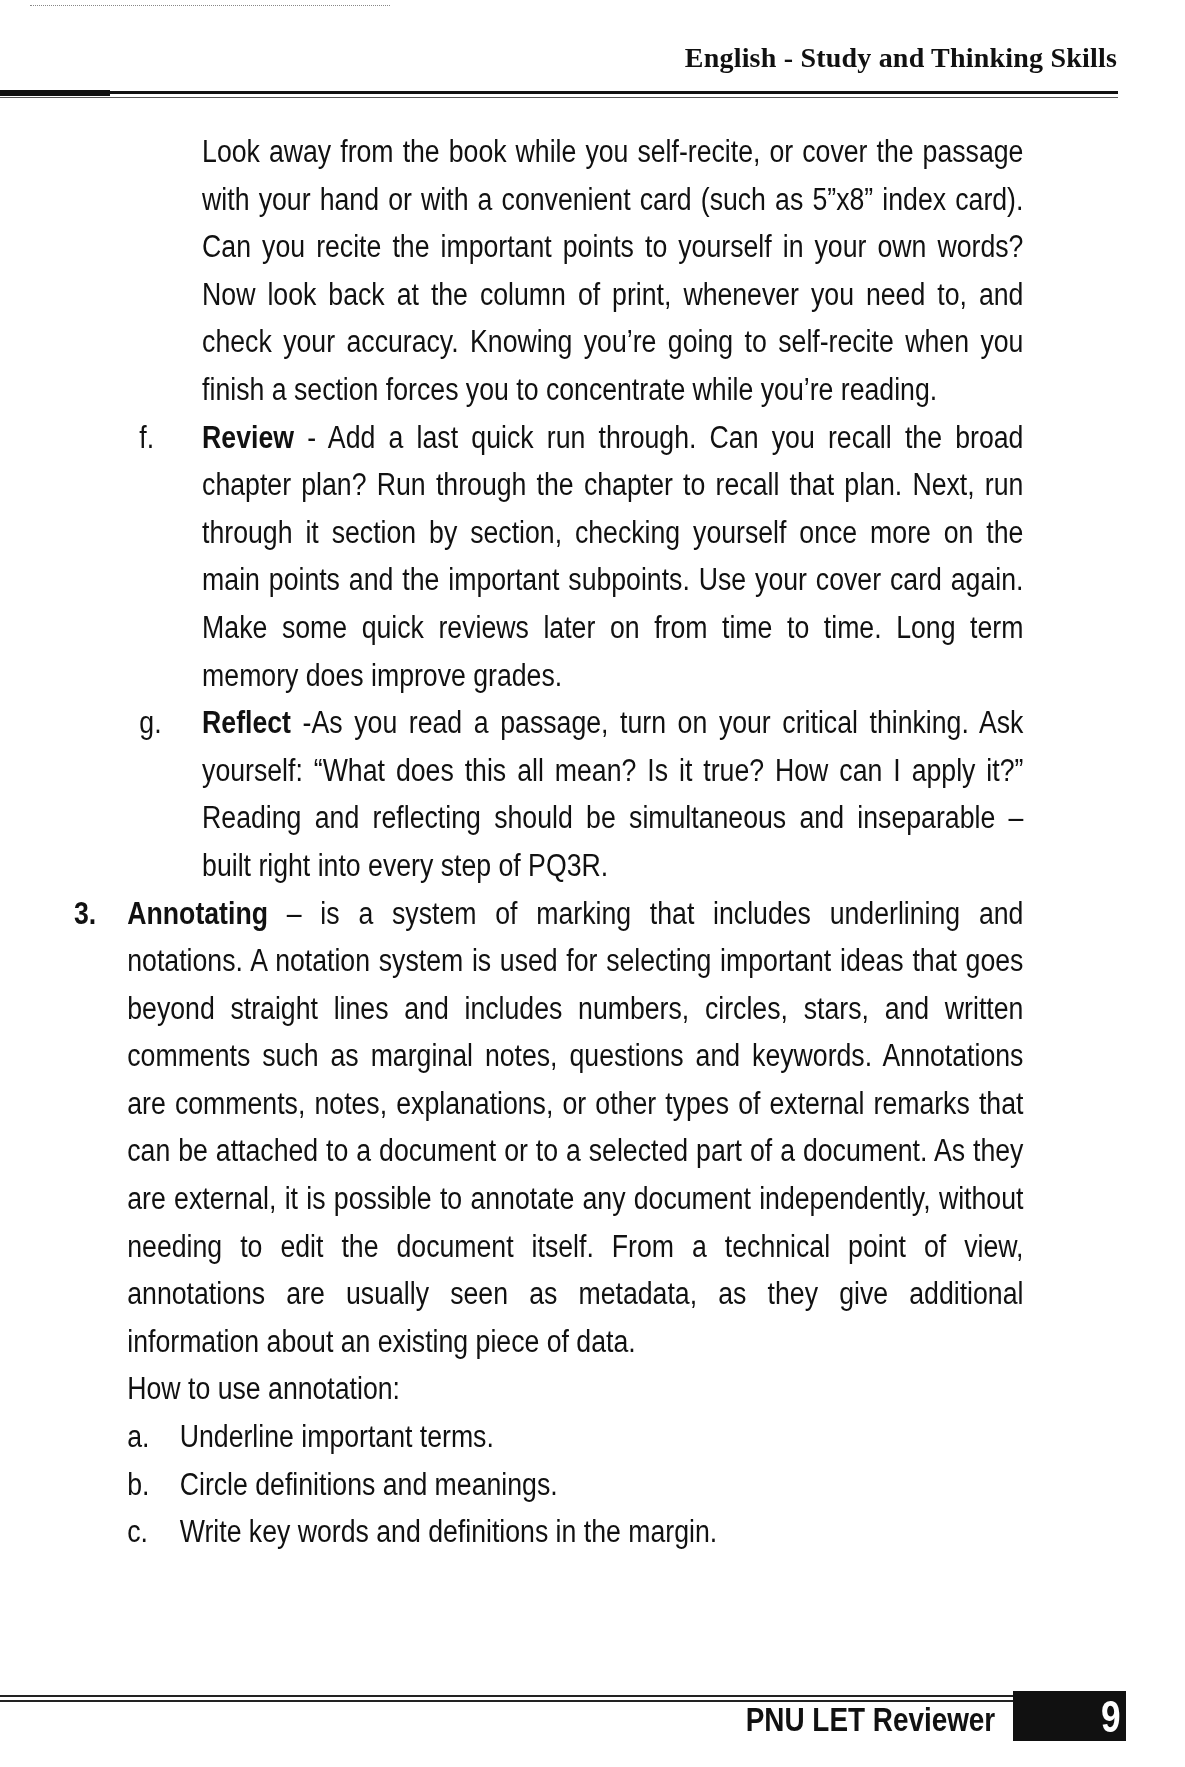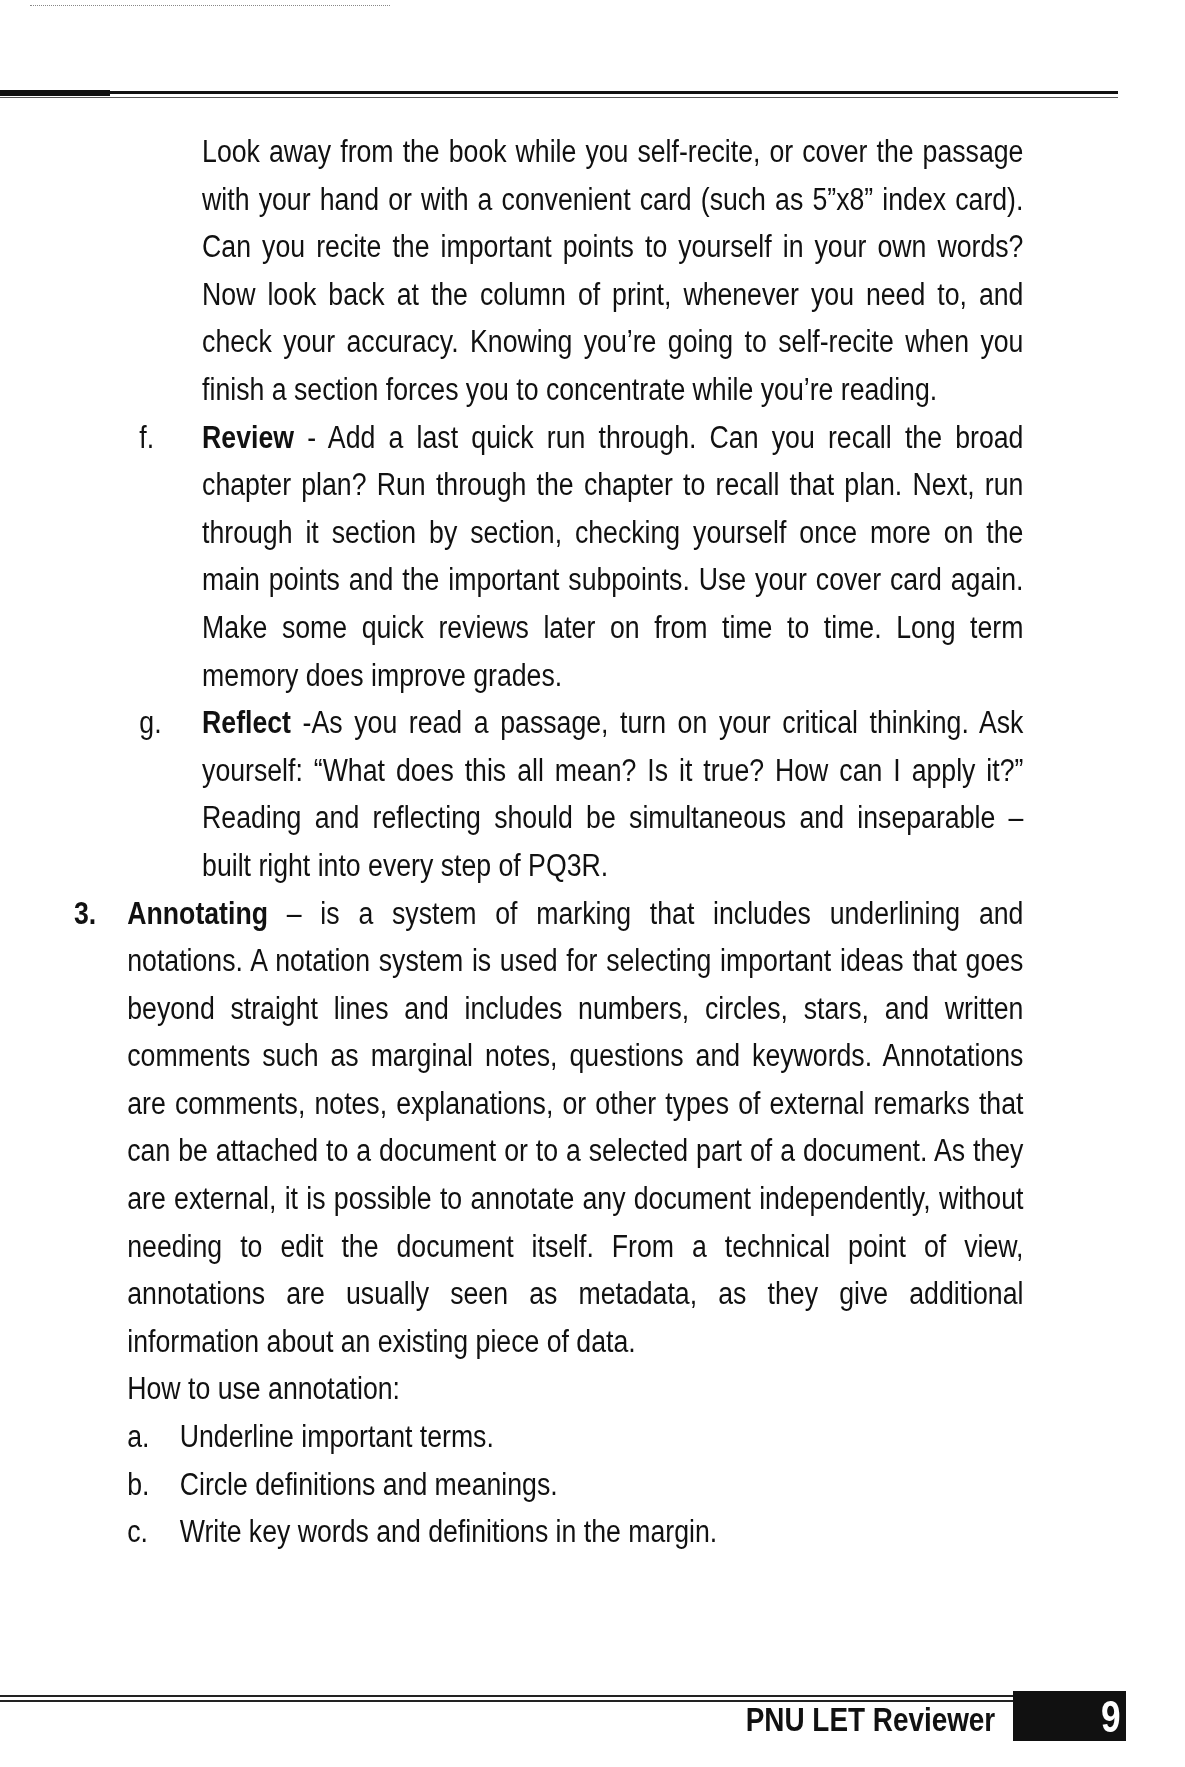--- a/index.html
+++ b/index.html
@@ -68,20 +68,21 @@
     position: absolute; right: 6px; top: 1px;
     font-weight: bold; font-size: 44px;
     transform: scaleX(0.8); transform-origin: 100% 0;
   }
 </style>
 </head>
 <body>
 
 <div class="page-header">
   <div class="scan-dots"></div>
+  <div class="header-title">English - Study and Thinking Skills</div>
   <div class="header-tab"></div>
   <div class="header-rule"></div>
   <div class="header-rule-thin"></div>
 </div>
 
 <div class="content">
   <div class="block para p-cont">Look away from the book while you self-recite, or cover the passage with your hand or with a convenient card (such as 5”x8” index card). Can you recite the important points to yourself in your own words? Now look back at the column of print, whenever you need to, and check your accuracy. Knowing you’re going to self-recite when you finish a section forces you to concentrate while you’re reading.</div>
 
   <div class="block sub-item para">
     <span class="sub-label">f.</span>

